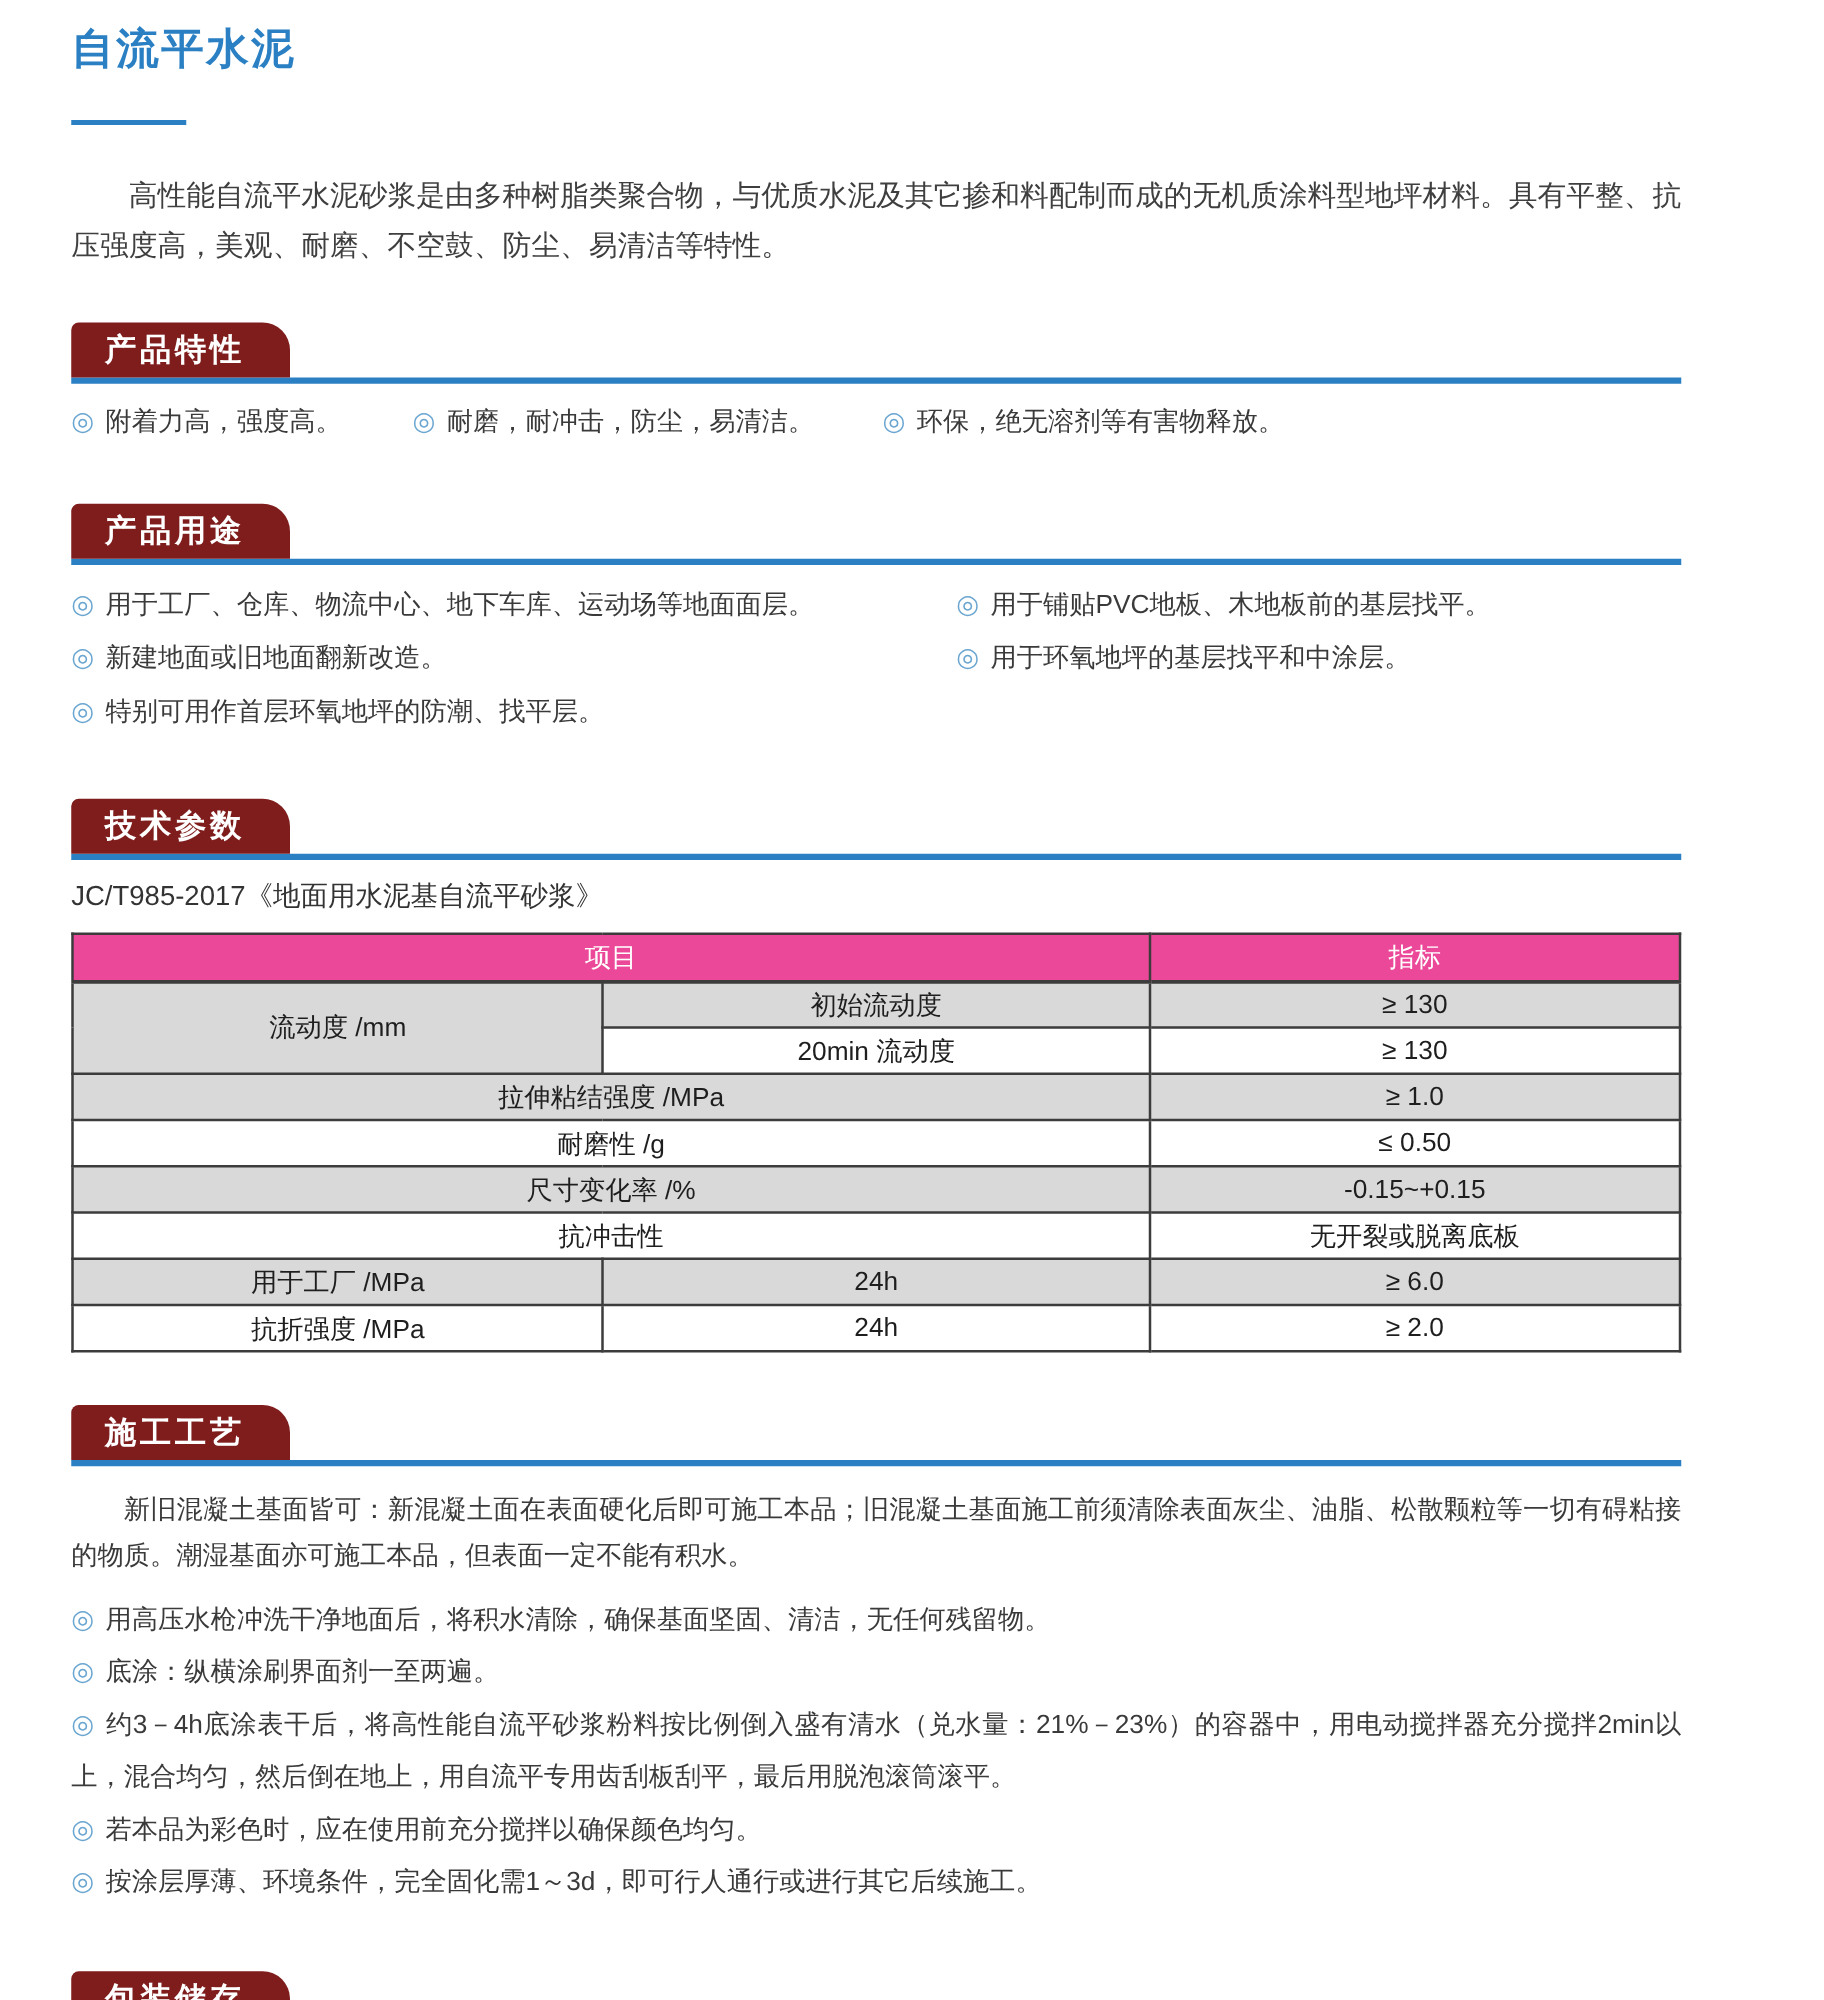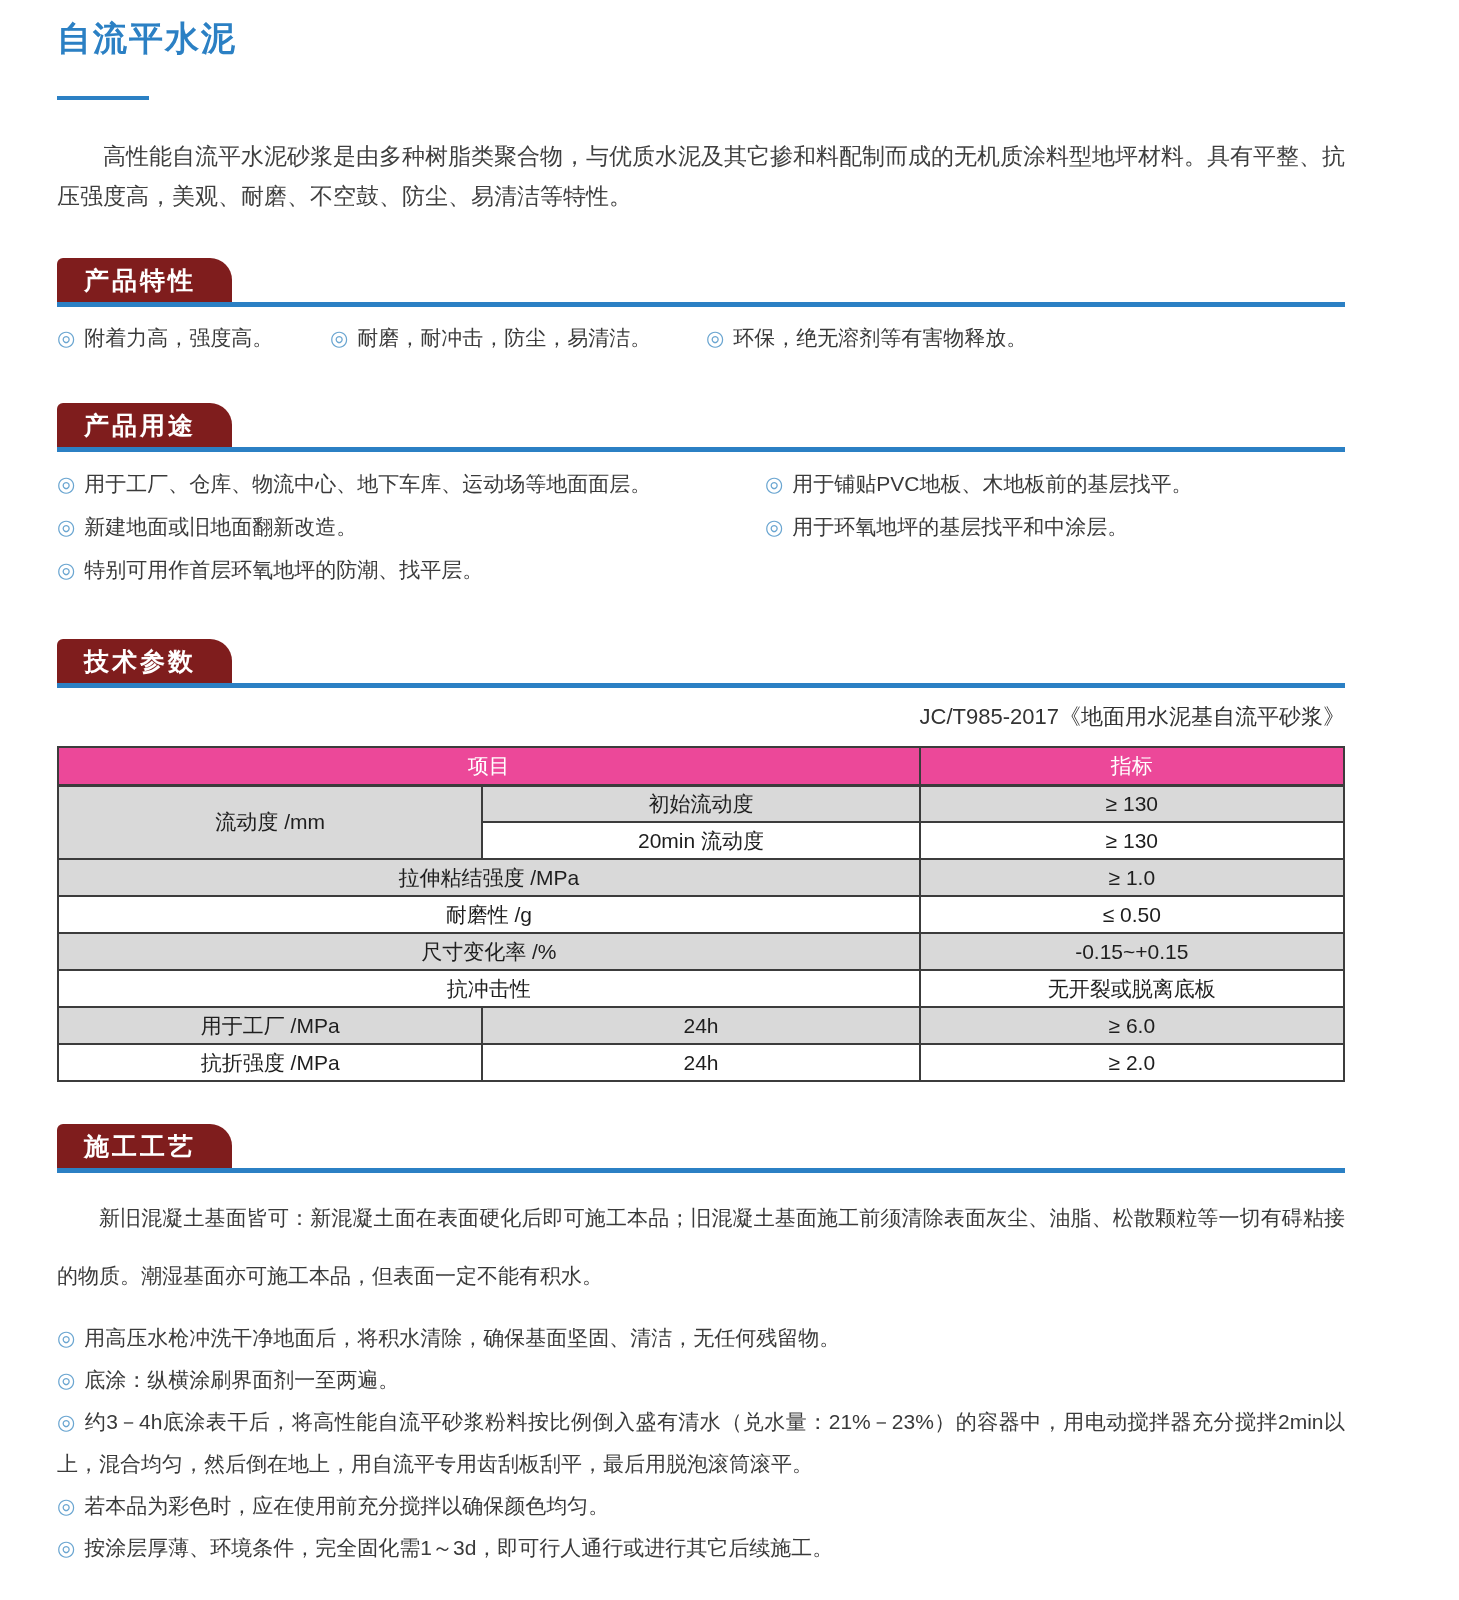--- a/index.html
+++ b/index.html
@@ -32,31 +32,31 @@
   .features .f2 { flex:1; }
 
   .sec-uses { margin-top:44px; }
   .uses-cols { margin-top:8px; display:flex; }
   .uses-left  { width:708px; }
   .uses-right { flex:1; }
   .uses-cols .item { line-height:38px; margin-top:5px; }
 
   
   .sec-tech { margin-top:50px; }
-  .tbl-caption { margin-top:14px; text-align:right; font-size:22px; color:#333333; }
+  .tbl-caption { margin-top:14px; text-align:left; font-size:22px; color:#333333; }
   table.spec { width:100%; margin-top:14px; border-collapse:collapse; table-layout:fixed; }
   table.spec th, table.spec td { border:2px solid #3c3c3c; text-align:center;
       font-size:21px; color:#1e1e1e; height:37px; padding:0 6px; font-weight:normal; }
   table.spec th { background:#ec4899; color:#ffffff; height:38px; border-bottom-width:3px; }
   table.spec .c1 { width:33%; } table.spec .c2 { width:34%; } table.spec .c3 { width:33%; }
   td.gray { background:#d9d9d9; }
 
   
   .sec-process { margin-top:42px; }
-  .proc-intro { margin-top:16px; margin-bottom:12px; font-size:21px; line-height:58px;
+  .proc-intro { margin-top:16px; margin-bottom:12px; font-size:21px; line-height:37px;
                 text-align:justify; text-indent:2em; color:#3a3a3a; }
   .proc-item { font-size:21px; line-height:42px; text-align:justify; color:#3a3a3a; }
 
   
   .sec-pack { margin-top:50px; }
 </style>
 </head>
 <body>
 
 <div class="page">

